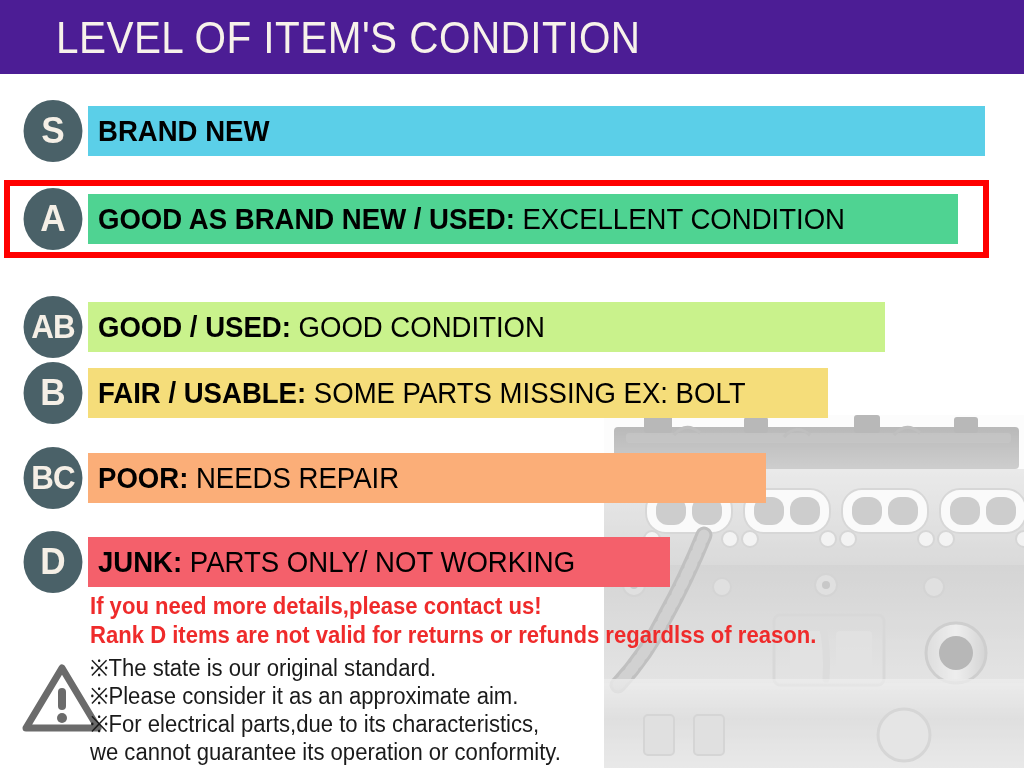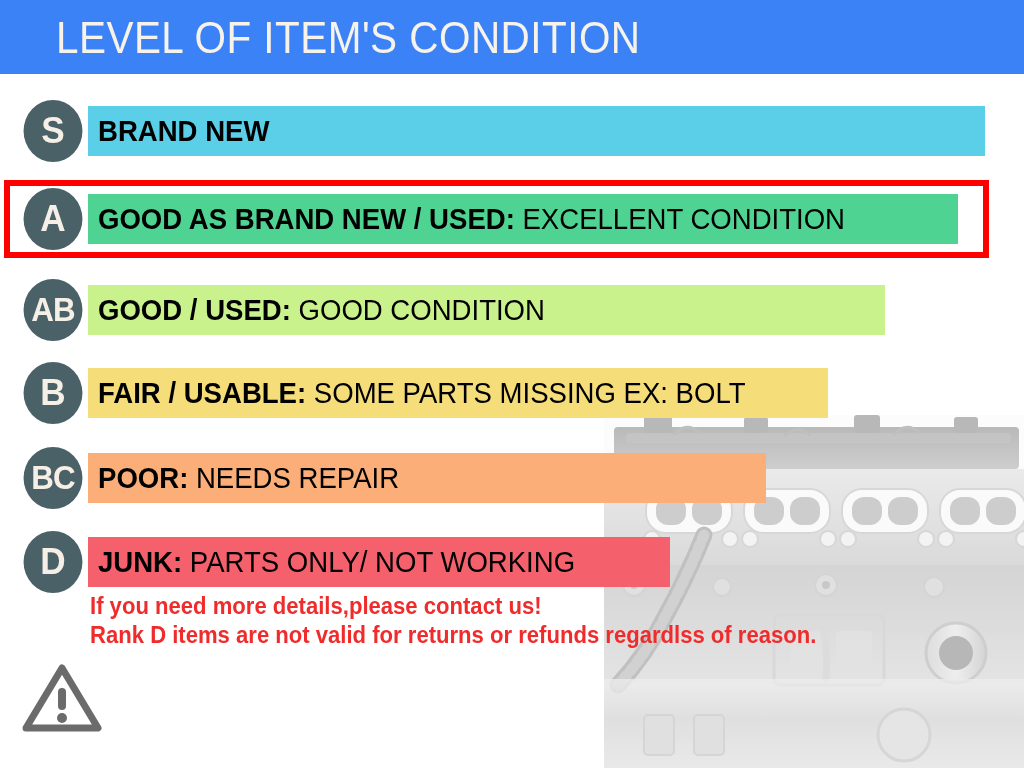--- a/index.html
+++ b/index.html
@@ -242,21 +242,21 @@
     <path d="M100 120 q-18 44 -38 80 q-20 40 -48 70" stroke="#7e7f7b" stroke-width="17" fill="none" stroke-linecap="round"></path>
     <path d="M100 120 q-18 44 -38 80 q-20 40 -48 70" stroke="#a3a4a0" stroke-width="11" fill="none" stroke-linecap="round" stroke-dasharray="5 5"></path>
 
     <rect x="0" y="264" width="420" height="89" fill="url(#mtlA)" opacity="0.85"></rect>
     <rect x="40" y="300" width="30" height="40" rx="4" fill="#c2c3c1" stroke="#aaaba9" stroke-width="2"></rect>
     <rect x="90" y="300" width="30" height="40" rx="4" fill="#c2c3c1" stroke="#aaaba9" stroke-width="2"></rect>
     <circle cx="300" cy="320" r="26" fill="#cccdcb" stroke="#adaeac" stroke-width="3"></circle>
   </svg>
 </div>
 
-<div id="header" style="background: #3b82f6;">
+<div id="header" style="background: #4c1d95;">
   <div id="header-title" style="color: rgb(247, 242, 234);">LEVEL OF ITEM'S CONDITION</div>
 </div>
 
 <div id="highlight-box" style="border-color: rgb(255, 0, 0);"></div>
 
 <div class="rank-row" id="row-0" style="top:100px;">
   <div class="rank-bar" style="background: rgb(91, 207, 232); width: 897px;"></div>
   <div class="rank-badge" style="background: rgb(74, 97, 104); color: rgb(245, 239, 230);">S</div>
   <div class="rank-text">
     <span class="strong">BRAND NEW</span><span class="normal"></span>
@@ -264,21 +264,21 @@
 </div>
 
 <div class="rank-row" id="row-1" style="top:188px;">
   <div class="rank-bar" style="background: rgb(79, 211, 146); width: 870px;"></div>
   <div class="rank-badge" style="background: rgb(74, 97, 104); color: rgb(245, 239, 230);">A</div>
   <div class="rank-text">
     <span class="strong">GOOD AS BRAND NEW / USED:</span><span class="normal"> EXCELLENT CONDITION</span>
   </div>
 </div>
 
-<div class="rank-row" id="row-2" style="top:279px;">
+<div class="rank-row" id="row-2" style="top:296px;">
   <div class="rank-bar" style="background: rgb(201, 242, 140); width: 797px;"></div>
   <div class="rank-badge two-char" style="background: rgb(74, 97, 104); color: rgb(245, 239, 230);">AB</div>
   <div class="rank-text">
     <span class="strong">GOOD / USED:</span><span class="normal"> GOOD CONDITION</span>
   </div>
 </div>
 
 <div class="rank-row" id="row-3" style="top:362px;">
   <div class="rank-bar" style="background: rgb(245, 221, 122); width: 740px;"></div>
   <div class="rank-badge" style="background: rgb(74, 97, 104); color: rgb(245, 239, 230);">B</div>
@@ -307,13 +307,19 @@
   <svg width="80" height="72" viewBox="0 0 80 72" xmlns="http://www.w3.org/2000/svg">
     <path d="M40 6 L76 66 L4 66 Z" fill="none" stroke="#6b6b6b" stroke-width="7" stroke-linejoin="round"></path>
     <rect x="36" y="26" width="8" height="22" rx="4" fill="#6b6b6b"></rect>
     <circle cx="40" cy="56" r="5" fill="#6b6b6b"></circle>
   </svg>
 </div>
 
 <div id="notice">
   <div class="notice-red" style="color: rgb(239, 43, 43);">If you need more details,please contact us!</div>
   <div class="notice-red" style="color: rgb(239, 43, 43);">Rank D items are not valid for returns or refunds regardlss of reason.</div>
+  <div id="notice-black-block">
+    <div class="notice-black">※The state is our original standard.</div>
+    <div class="notice-black">※Please consider it as an approximate aim.</div>
+    <div class="notice-black">※For electrical parts,due to its characteristics,</div>
+    <div class="notice-black">we cannot guarantee its operation or conformity.</div>
+  </div>
 </div>
 
 </body></html>

